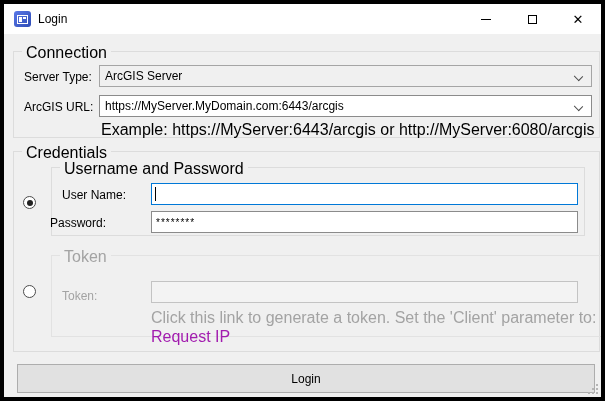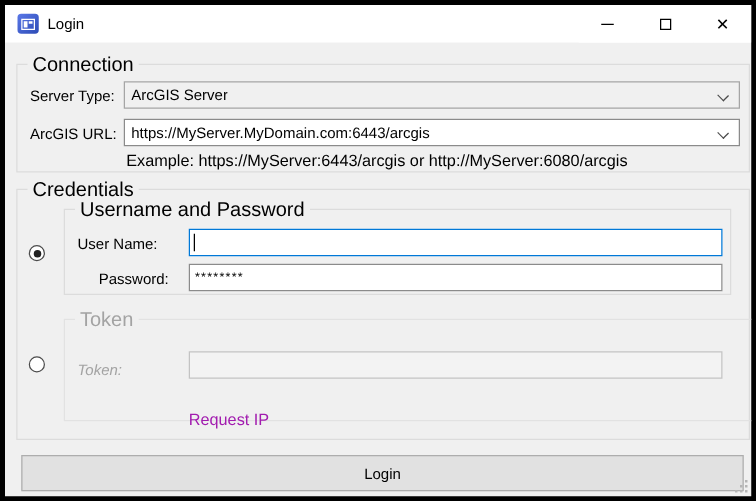--- a/index.html
+++ b/index.html
@@ -72,21 +72,21 @@
   
   .radio {
     position:absolute; width:13px; height:13px; border-radius:50%;
     border:1px solid #4c4c4c; background:#fff;
   }
   .radio.checked:after {
     content:""; position:absolute; left:2.5px; top:2.5px; width:6px; height:6px;
     border-radius:50%; background:#222;
   }
 
-  .static-text { position:absolute; font-size:13px; white-space:nowrap; }
+  .static-text { position:absolute; font-size:16px; white-space:nowrap; }
   .hint-text { color:#a3a3a3; }
   .link-text { color:#a21caf; }
 
   
   .login-btn {
     position:absolute; left:13px; top:360px; width:578px; height:29px;
     background:#e1e1e1; border:1px solid #adadad;
     display:flex; align-items:center; justify-content:center;
     font-size:12px; color:#000; cursor:default;
   }
@@ -149,32 +149,33 @@
   <div class="groupbox" style="left:47px; top:163px; width:534px; height:69px;">
     <div class="groupbox-label">Username and Password</div>
   </div>
 
   <div class="radio checked" style="left:19px; top:192px;"></div>
 
   <div class="fld-label" style="left:58px; top:184px;">User Name:</div>
   <input class="tbox focused" style="left: 147px; top: 179px; width: 427px;" type="text" value="">
   <div class="caret" style="left:151px; top:183px;"></div>
 
-  <div class="fld-label" style="left:75px; top:212px;">Password:</div>
+  <div class="fld-label" style="left:46px; top:212px;">Password:</div>
   <input class="tbox" style="left: 147px; top: 207px; width: 427px; font-size: 10px; letter-spacing: 1px;" type="text" value="********">
 
   <div class="groupbox disabled" style="left:47px; top:251px; width:601px; height:82px;">
     <div class="groupbox-label">Token</div>
   </div>
 
   <div class="radio" style="left:19px; top:281px;"></div>
 
-  <div class="fld-label disabled" style="left:58px; top:285px;font-style:italic;">Token:</div>
+  <div class="fld-label disabled" style="left:58px; top:285px;">Token:</div>
   <input class="tbox disabled" style="left: 147px; top: 277px; width: 427px;" type="text" disabled="" value="">
 
+  <div class="static-text hint-text" style="left:147px; top:305px;">Click this link to generate a token. Set the 'Client' parameter to:</div>
   <div class="static-text link-text" style="left:147px; top:324px;">Request IP</div>
 
   <div class="login-btn">
     <span>Login</span>
   </div>
 
   <div class="grip">
     <i></i>
       <i></i>
       <i></i>

